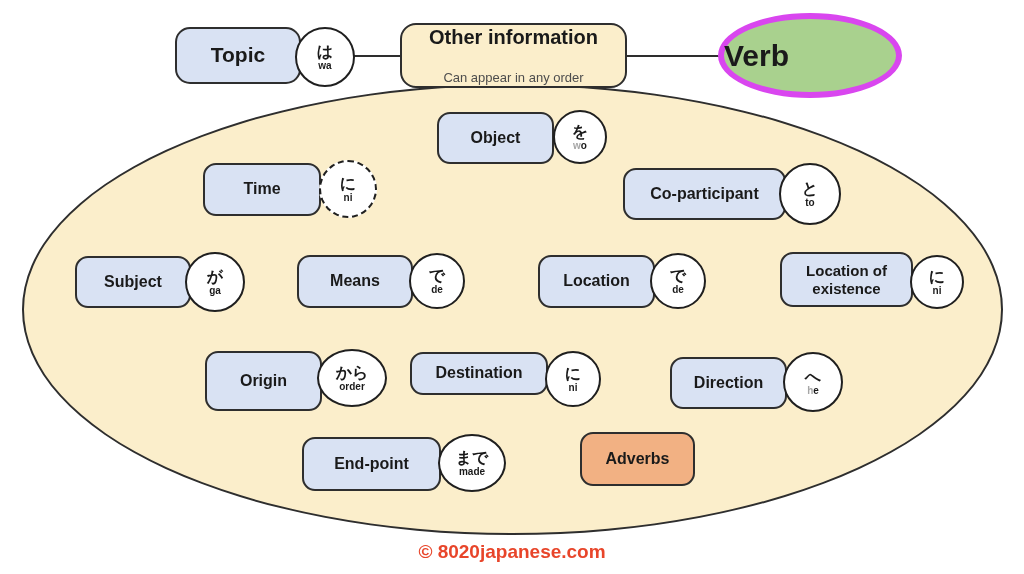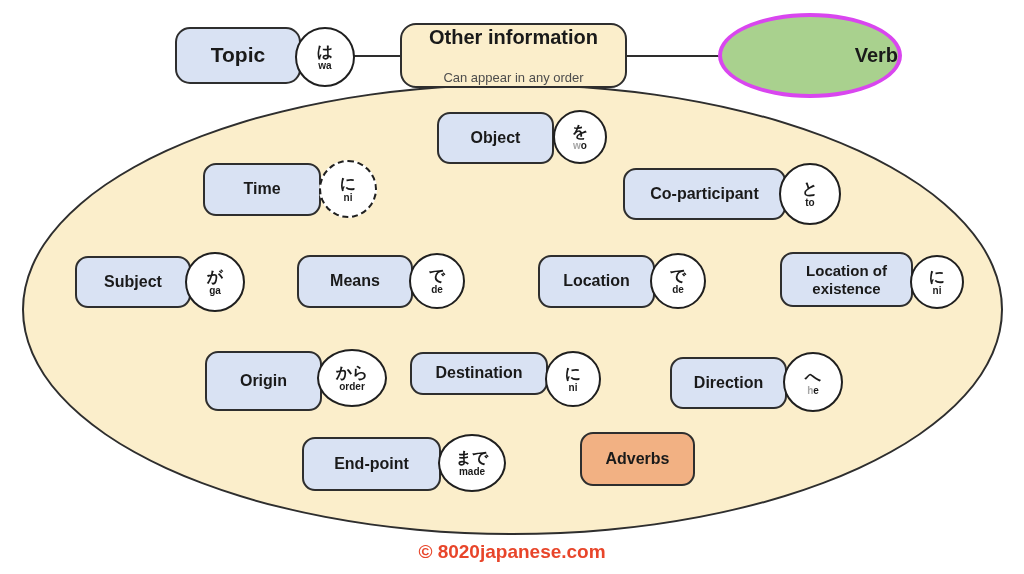--- a/index.html
+++ b/index.html
@@ -40,23 +40,23 @@
   .topic-circle{left:295px;top:27px;width:60px;height:60px;}
   .other-box{
     position:absolute;left:400px;top:23px;width:227px;height:65px;z-index:4;
     background:var(--ellipse-fill,#fbeecb);border:2px solid #2e2e2e;border-radius:16px;
     box-sizing:border-box;display:flex;flex-direction:column;align-items:center;justify-content:center;gap:20px;
   }
   .other-title{font-size:20px;font-weight:700;line-height:1.1;}
   .other-sub{font-size:13px;font-weight:500;color:#4d4d4d;line-height:1.2;margin-top:2px;}
   .verb{
     position:absolute;left:718px;top:13px;width:184px;height:85px;z-index:2;
-    background:var(--verb-fill,#a9d18e);border:4px solid #d946ef;border-radius:50%;
-    box-sizing:border-box;display:flex;align-items:center;justify-content:flex-end;
-    font-size:20px;font-weight:700;
+    background:var(--verb-fill,#a9d18e);border:6px solid #d946ef;border-radius:50%;
+    box-sizing:border-box;display:flex;align-items:center;justify-content:flex-start;
+    font-size:30px;font-weight:700;
   }
   
   .p-object-box{left:437px;top:112px;width:117px;height:52px;}
   .p-object-circle{left:553px;top:110px;width:54px;height:54px;}
   .p-time-box{left:203px;top:163px;width:118px;height:53px;}
   .p-time-circle{left:319px;top:160px;width:58px;height:58px;}
   .p-copart-box{left:623px;top:168px;width:163px;height:52px;}
   .p-copart-circle{left:779px;top:163px;width:62px;height:62px;}
   .p-subject-box{left:75px;top:256px;width:116px;height:52px;}
   .p-subject-circle{left:185px;top:252px;width:60px;height:60px;}

